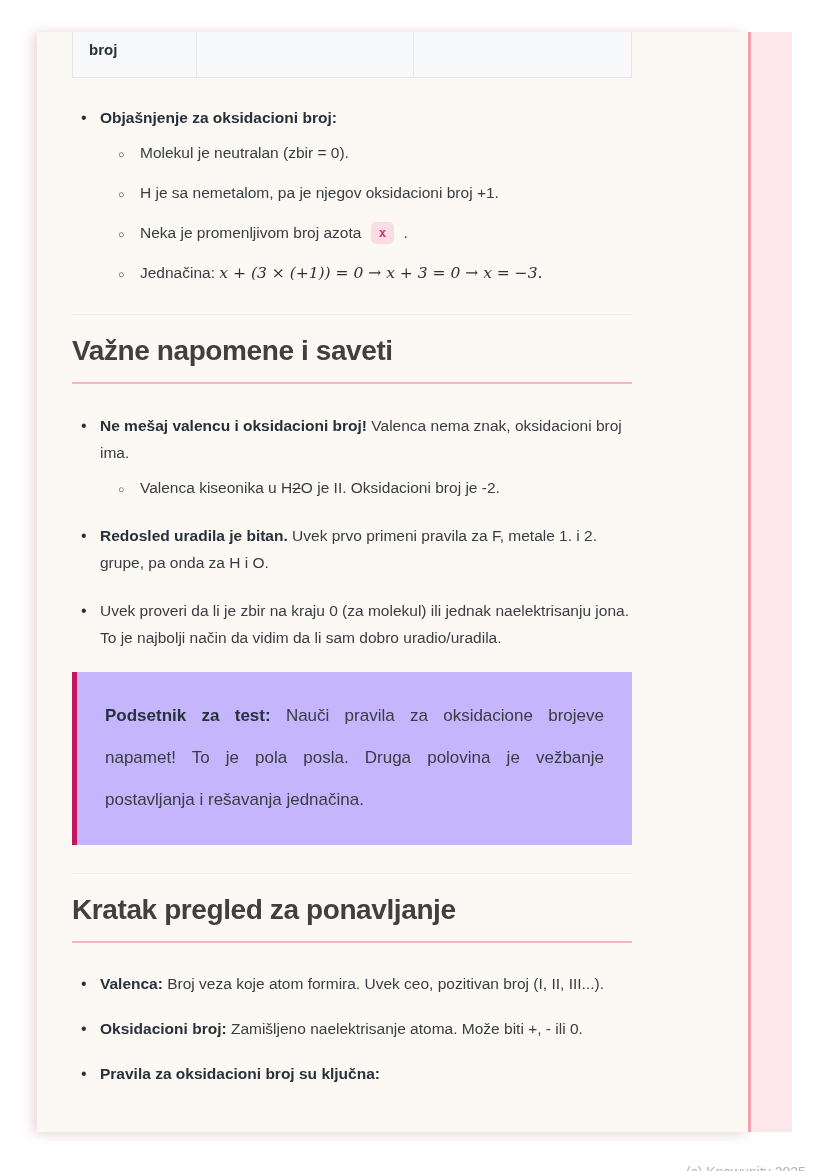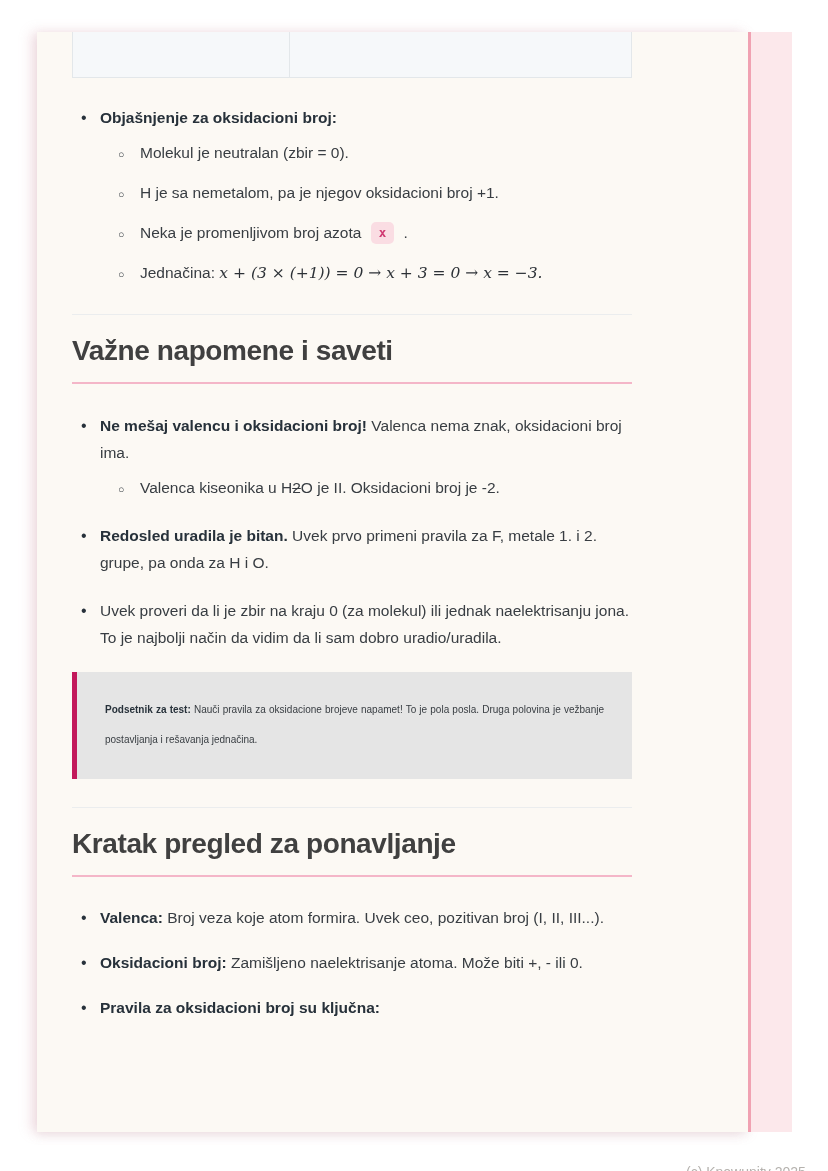--- a/index.html
+++ b/index.html
@@ -94,38 +94,39 @@
     border-bottom: 2px solid #f4b6c8;
   }
   .notes-list { margin-top: 28px; }
   .notes-list > li { margin-bottom: 21px; line-height: 27px; }
   .review-list { margin-top: 27px; }
   .review-list > li { margin-bottom: 18px; }
 
   .callout {
     margin-top: 16px;
     border-left: 5px solid #c2185b;
-    background: #e5e5e5;
+    background: #c4b5fd;
     padding: 23px 28px 24px;
-    font-size: 10px; line-height: 30px;
+    font-size: 17px; line-height: 42px;
     text-align: justify;
   }
   .watermark {
     position: absolute; left: 686px; top: 1164px;
     font-size: 14px; color: #b5b2ae;
     z-index: 5; white-space: nowrap;
   }
 </style>
 </head>
 <body>
 
 <div class="page-card">
   <div class="content">
 
     <div class="tbl">
+      <div class="cell c1">broj</div>
       <div class="cell c2"></div>
       <div class="cell c3"></div>
     </div>
 
     <ul class="l1 expl-list">
       <li>
         <span class="b">Objašnjenje za oksidacioni broj:</span>
         <ul class="l2">
           <li>Molekul je neutralan (zbir = 0).</li>
           <li>H je sa nemetalom, pa je njegov oksidacioni broj +1.</li>

